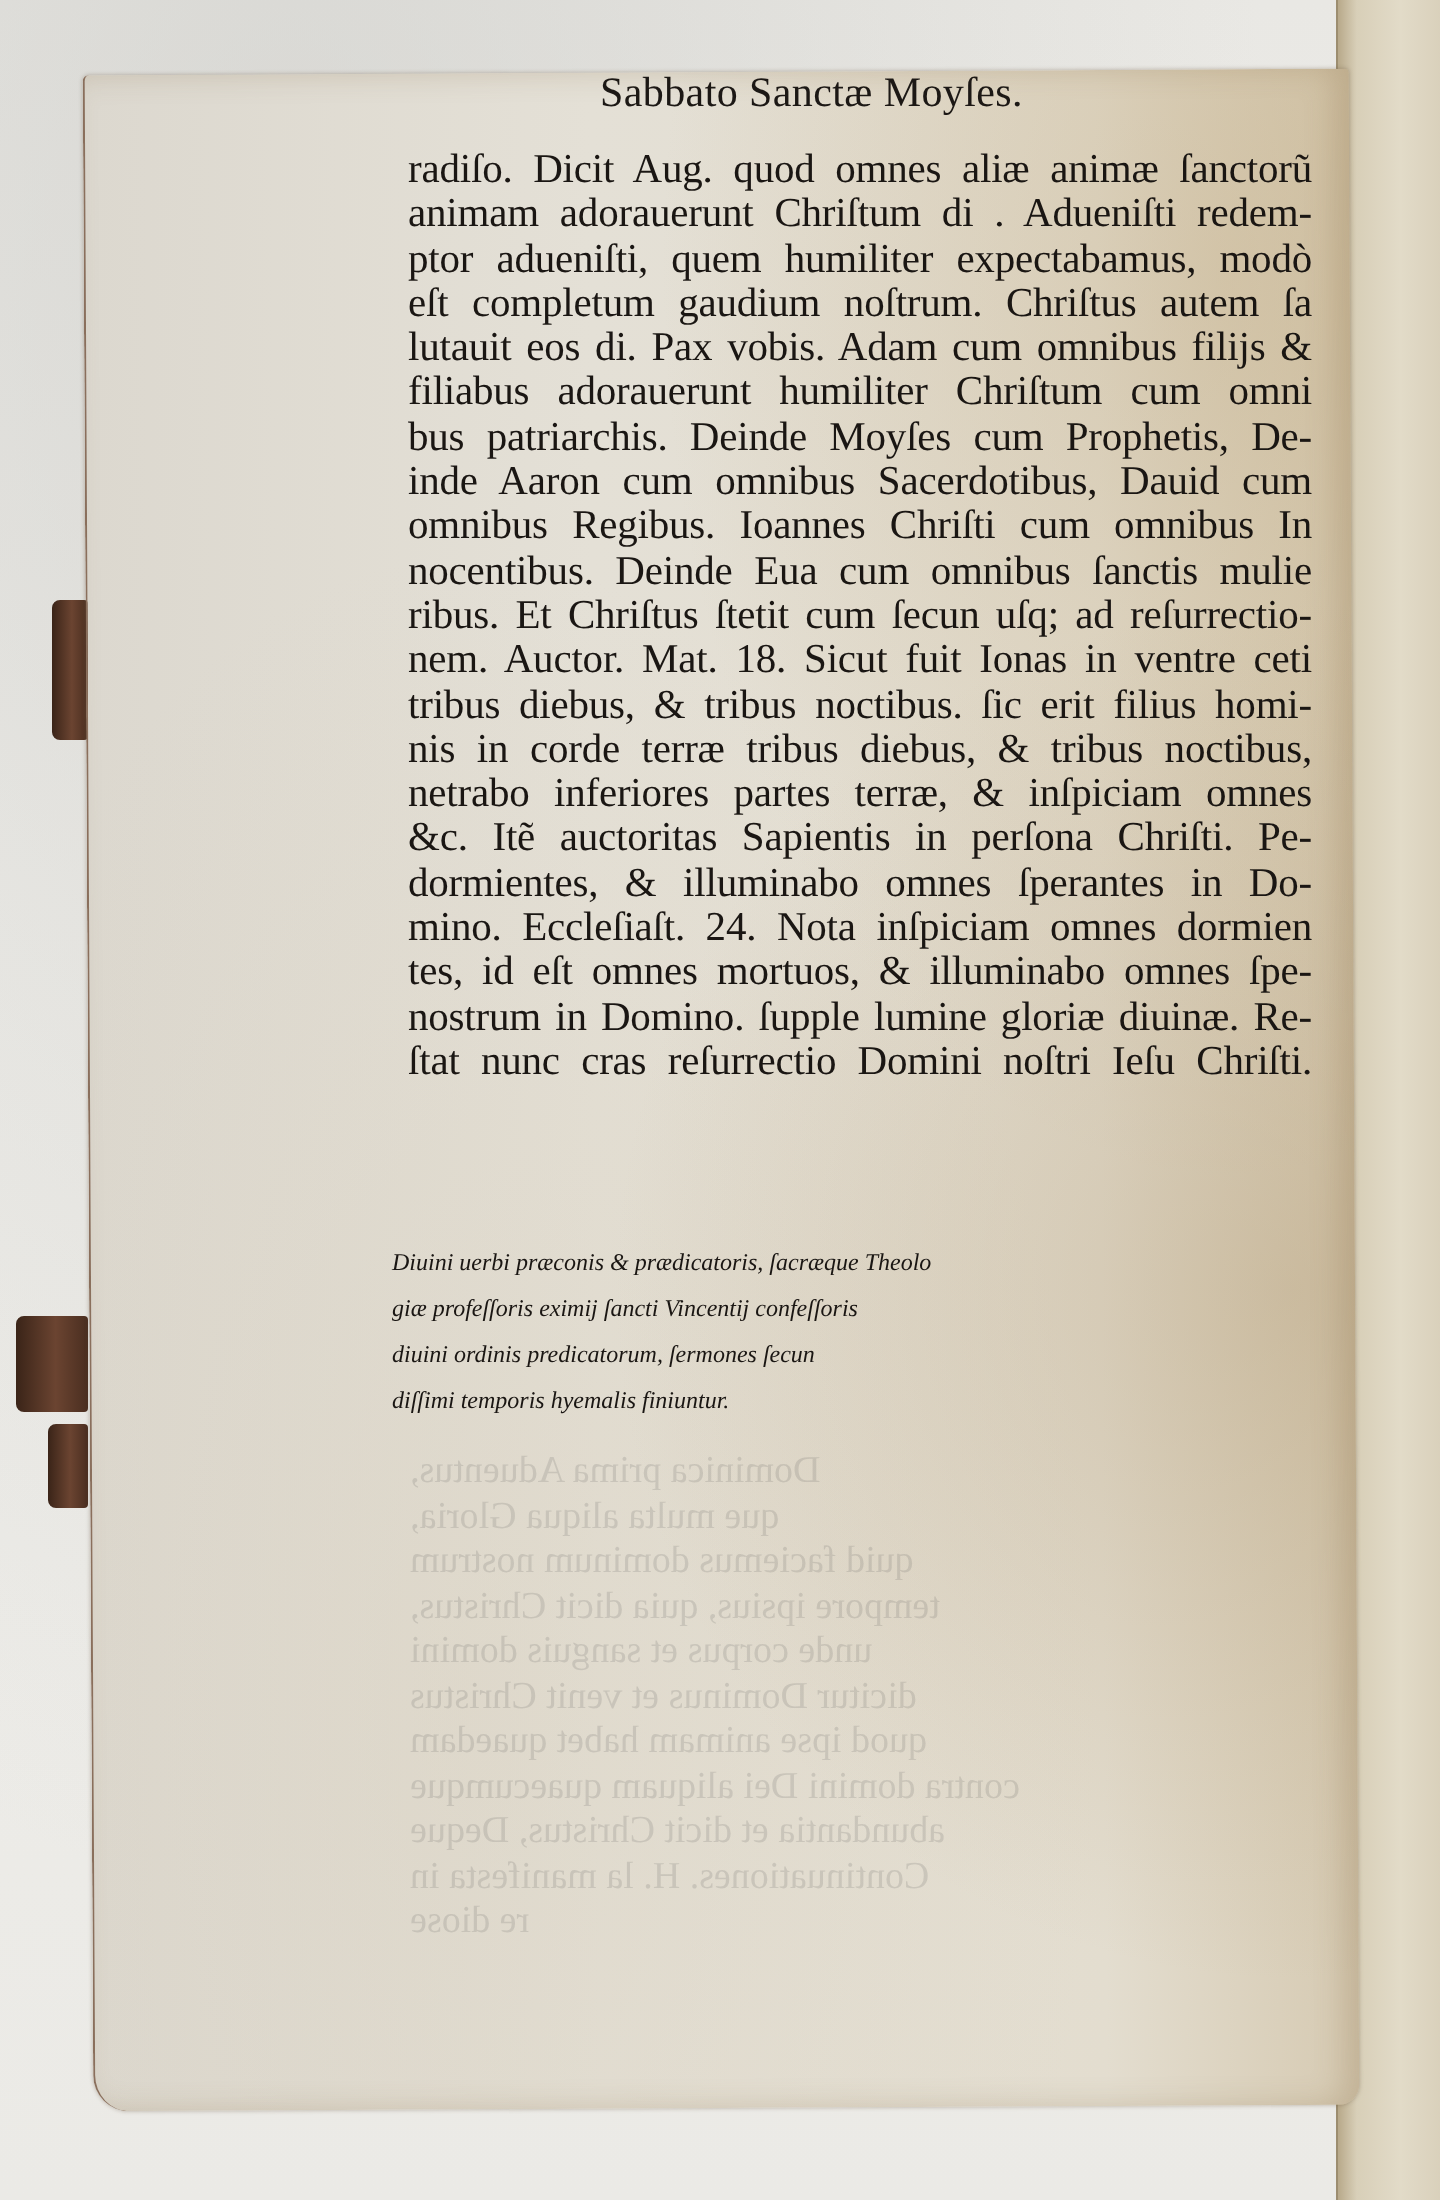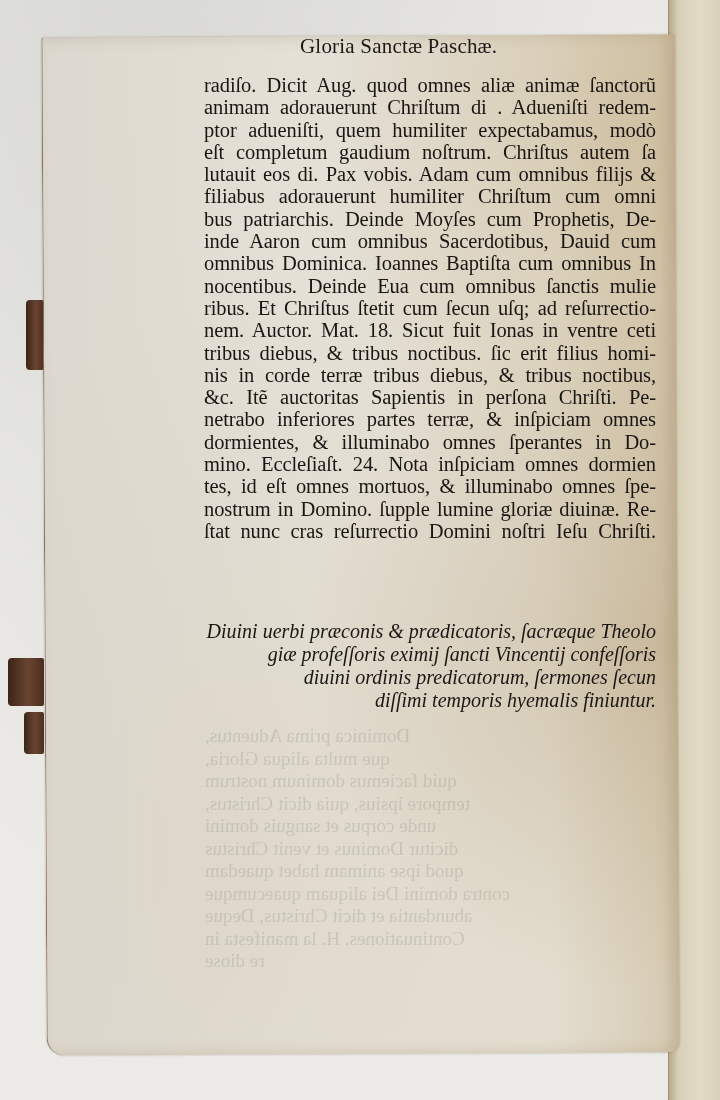--- a/index.html
+++ b/index.html
@@ -40,22 +40,22 @@
   }
   .body-text {
     position: absolute; left: 182px; top: 74px; width: 474px;
     font-family: "Liberation Serif", serif; font-size: 20.5px; line-height: 22.3px;
     color: #1a1613; letter-spacing: -0.1px;
   }
   .line { white-space: nowrap; height: 22.3px; text-align: justify; text-align-last: justify; margin-left: 22px; }
   .line.last { text-align-last: left; }
   .colophon {
     position: absolute; left: 196px; top: 620px; width: 460px;
-    font-family: "Liberation Serif", serif; font-style: italic; font-size: 20px; line-height: 23px;
-    color: #1a1613; text-align: right;
+    font-family: "Liberation Serif", serif; font-style: italic; font-size: 12px; line-height: 23px;
+    color: #1a1613; text-align: left;
   }
   .colophon .cline { white-space: nowrap; }
   .ghost {
     position: absolute; left: 205px; top: 725px; width: 450px;
     font-family: "Liberation Serif", serif; font-size: 19px; line-height: 22.5px;
     color: rgba(80,80,80,0.16); transform: scaleX(-1); text-align: right;
   }
   .ghost .gline { white-space: nowrap; }
 </style>
 </head>
@@ -64,39 +64,39 @@
 <div class="backdrop-shadow"></div>
 
 <div class="tie" style="left:26px; top:300px; width:18px; height:70px;"></div>
 <div class="tie" style="left:8px; top:658px; width:36px; height:48px;"></div>
 <div class="tie" style="left:24px; top:712px; width:20px; height:42px;"></div>
 
 <div class="right-page"></div>
 
 <div class="page"></div>
 
-<div class="running-head">Gloria Sanctæ Paschæ.</div>
+<div class="running-head">Sabbato Sanctæ Moyſes.</div>
 
 <div class="body-text">
   <div class="line">radiſo. Dicit Aug. quod omnes aliæ animæ ſanctorũ</div>
   <div class="line">animam adorauerunt Chriſtum di . Adueniſti redem-</div>
   <div class="line">ptor adueniſti, quem humiliter expectabamus, modò</div>
   <div class="line">eſt completum gaudium noſtrum. Chriſtus autem ſa</div>
   <div class="line">lutauit eos di. Pax vobis. Adam cum omnibus filijs &amp;</div>
   <div class="line">filiabus adorauerunt humiliter Chriſtum cum omni</div>
   <div class="line">bus patriarchis. Deinde Moyſes cum Prophetis, De-</div>
   <div class="line">inde Aaron cum omnibus Sacerdotibus, Dauid cum</div>
-  <div class="line">omnibus Dominica. Ioannes Baptiſta cum omnibus In</div>
+  <div class="line">omnibus Regibus. Ioannes Chriſti cum omnibus In</div>
   <div class="line">nocentibus. Deinde Eua cum omnibus ſanctis mulie</div>
   <div class="line">ribus. Et Chriſtus ſtetit cum ſecun uſq; ad reſurrectio-</div>
   <div class="line">nem. Auctor. Mat. 18. Sicut fuit Ionas in ventre ceti</div>
   <div class="line">tribus diebus, &amp; tribus noctibus. ſic erit filius homi-</div>
   <div class="line">nis in corde terræ tribus diebus, &amp; tribus noctibus,</div>
+  <div class="line">netrabo inferiores partes terræ, &amp; inſpiciam omnes</div>
   <div class="line">&amp;c. Itẽ auctoritas Sapientis in perſona Chriſti. Pe-</div>
-  <div class="line">netrabo inferiores partes terræ, &amp; inſpiciam omnes</div>
   <div class="line">dormientes, &amp; illuminabo omnes ſperantes in Do-</div>
   <div class="line">mino. Eccleſiaſt. 24. Nota inſpiciam omnes dormien</div>
   <div class="line">tes, id eſt omnes mortuos, &amp; illuminabo omnes ſpe-</div>
   <div class="line">nostrum in Domino. ſupple lumine gloriæ diuinæ. Re-</div>
   <div class="line">ſtat nunc cras reſurrectio Domini noſtri Ieſu Chriſti.</div>
 </div>
 
 <div class="colophon">
   <div class="cline">Diuini uerbi præconis &amp; prædicatoris, ſacræque Theolo</div>
   <div class="cline">giæ profeſſoris eximij ſancti Vincentij confeſſoris</div>

